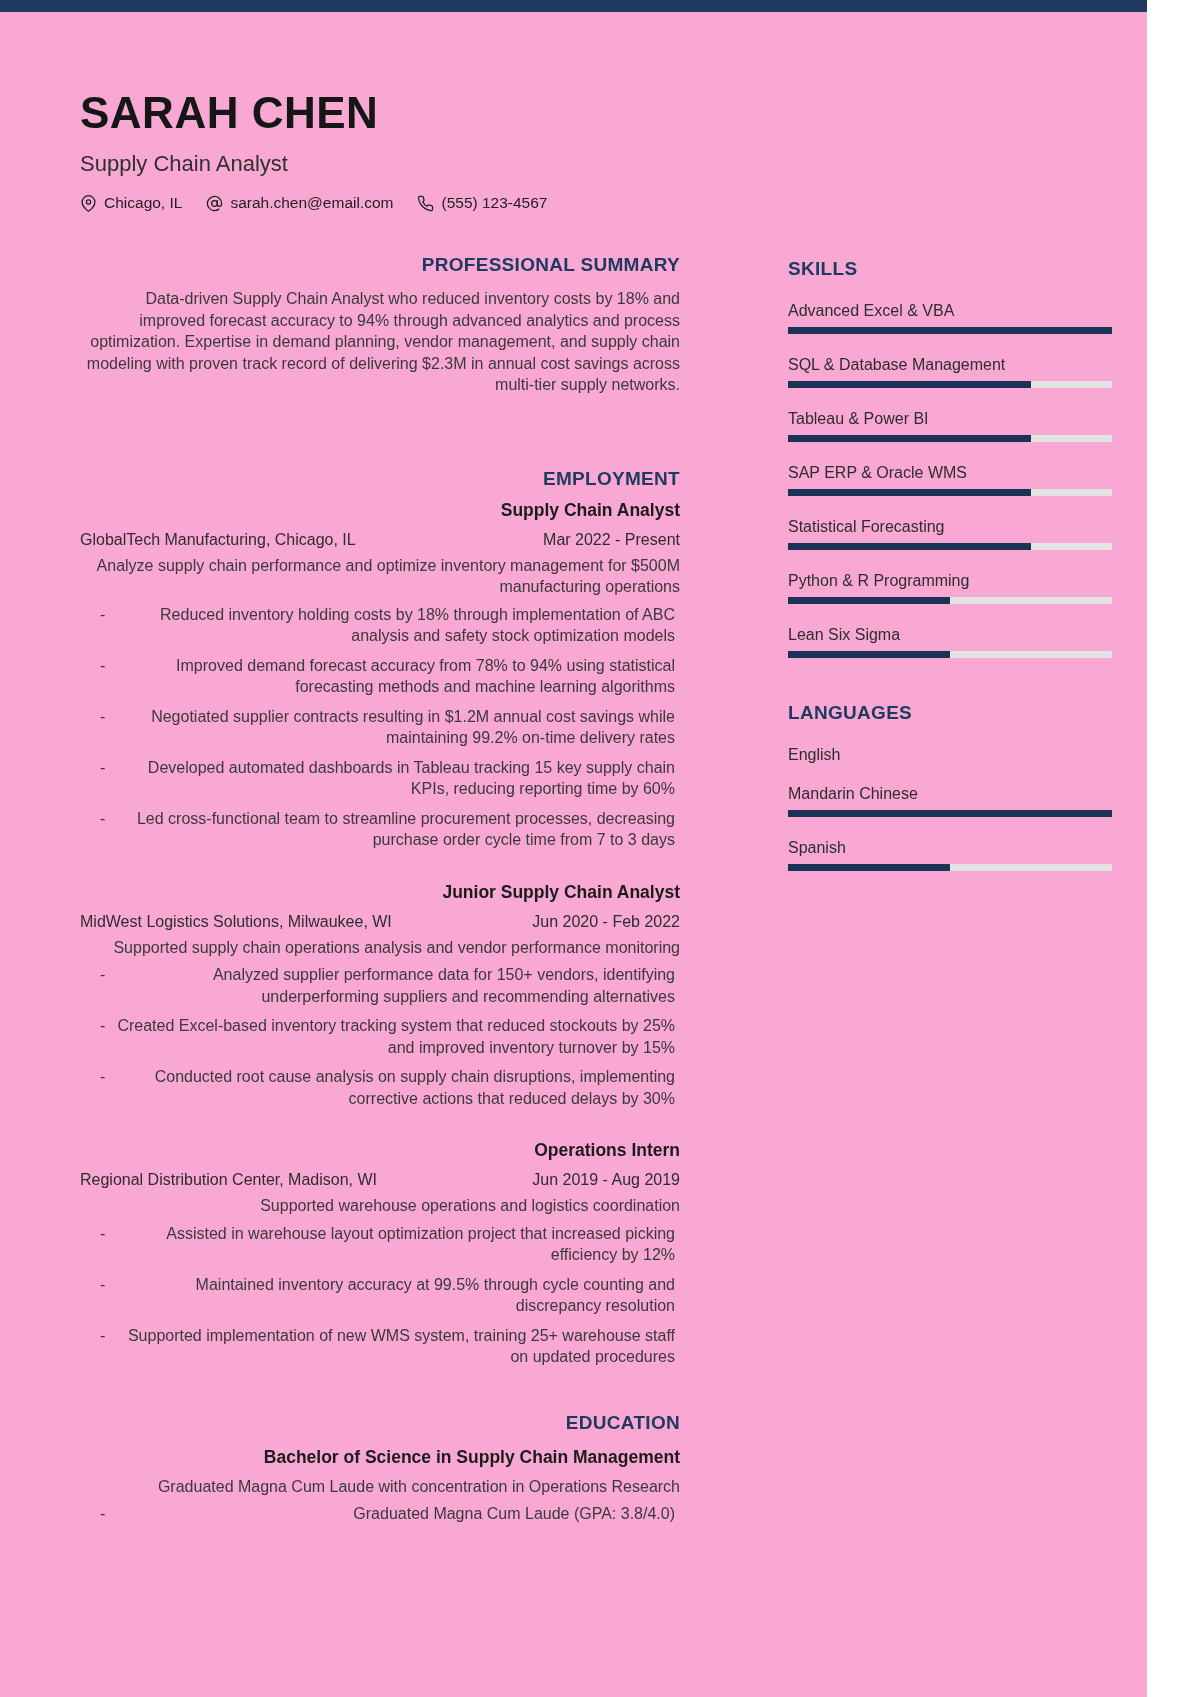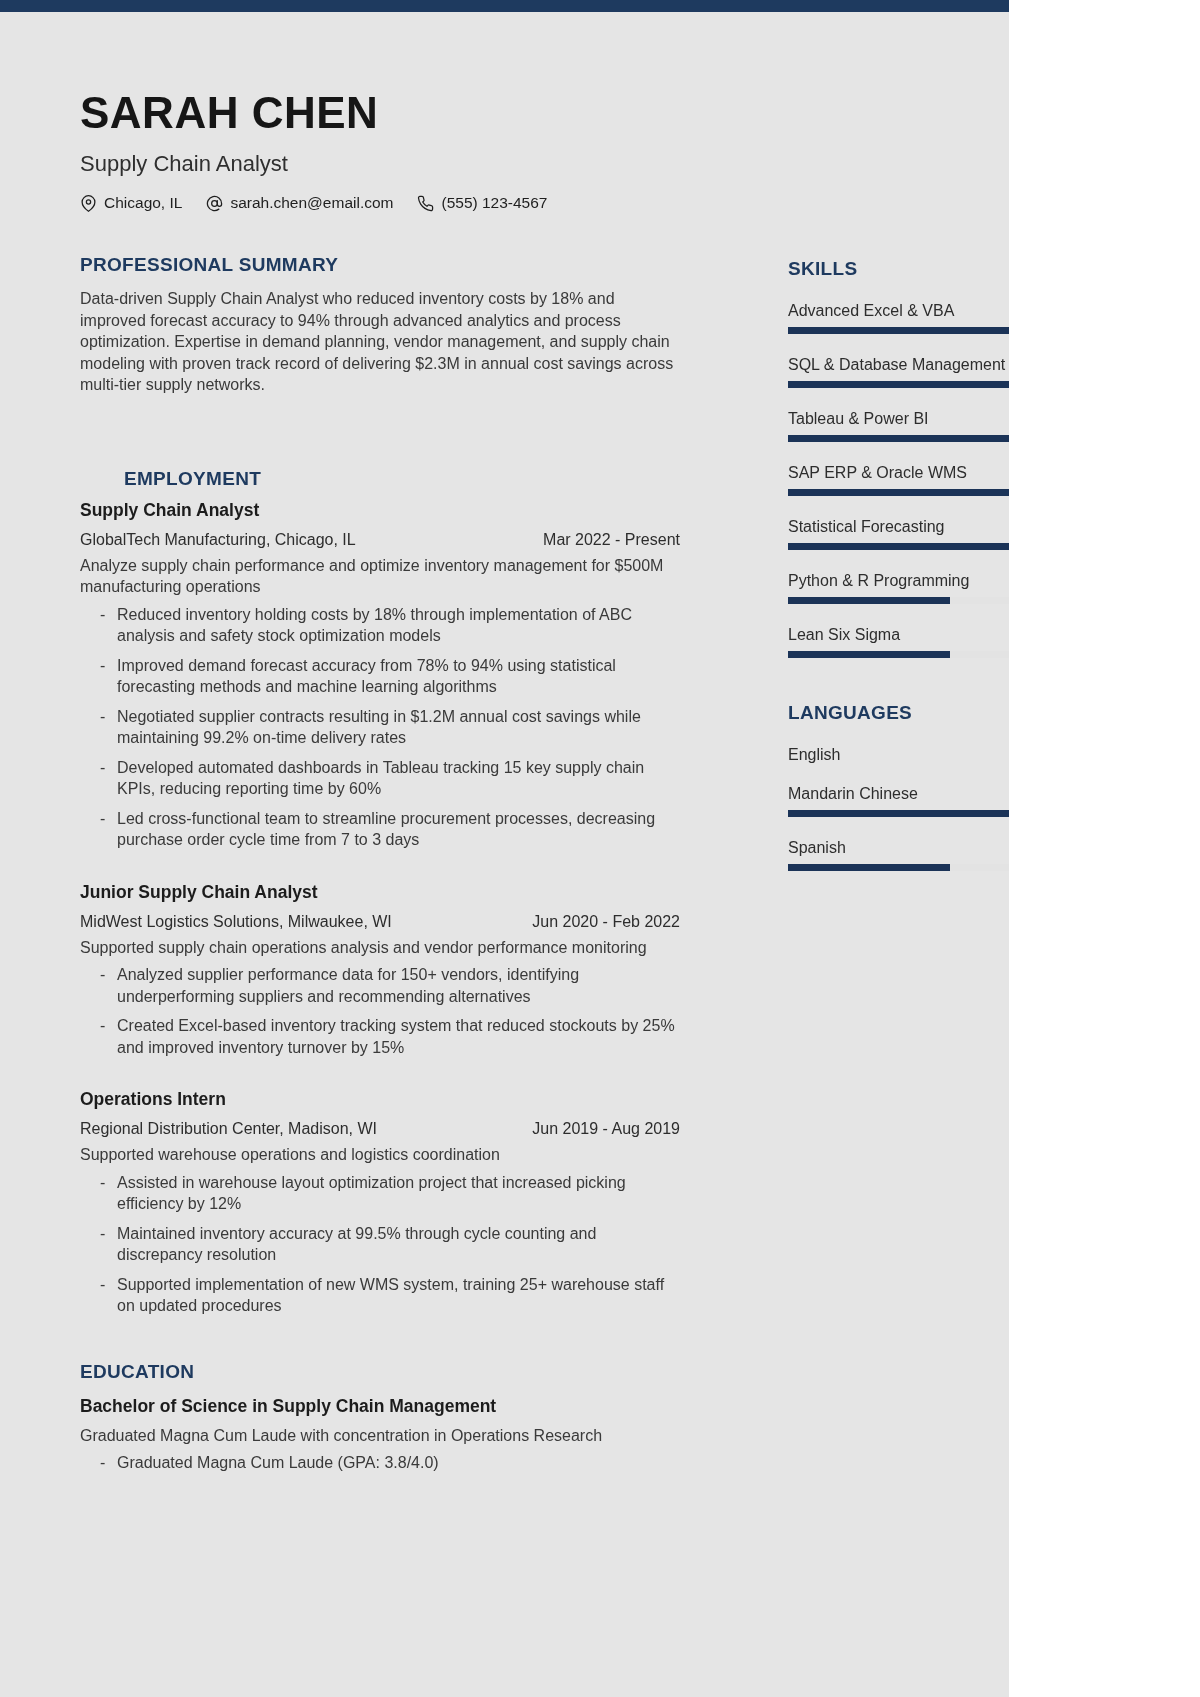--- a/index.html
+++ b/index.html
@@ -1,30 +1,30 @@
 <!DOCTYPE html>
 <html><head>
 <meta charset="utf-8">
 <style>
   html,body{margin:0;padding:0;background:#ffffff;}
   body{font-family:"Liberation Sans", sans-serif;}
-  .page{position:relative;width:1009px;height:1697px;background:#e5e5e5;overflow:hidden;
+  .page{position:relative;width:1147px;height:1697px;background:#f9a8d4;overflow:hidden;
         --accent:#1e3a5f; --bar:#1b3357; --track:#e3e3e3;}
   .top-bar{position:absolute;top:0;left:0;width:100%;height:12px;background:var(--accent);}
 
   
   .header{position:absolute;left:80px;top:90px;width:1040px;}
   .name{font-size:44px;font-weight:800;color:#161616;margin:0;line-height:46px;letter-spacing:0.5px;}
   .subtitle{font-size:22px;font-weight:400;color:#2f2f2f;margin-top:16px;line-height:24px;}
   .contact-row{display:flex;align-items:center;gap:24px;margin-top:18px;font-size:15.5px;color:#1f1f1f;}
   .contact-item{display:flex;align-items:center;gap:7px;}
   .cicon{width:17px;height:17px;flex:0 0 auto;display:block;}
 
   
-  .left-col{position:absolute;left:80px;top:254px;width:600px;}
+  .left-col{position:absolute;left:80px;top:254px;width:600px;text-align:right;}
   .right-col{position:absolute;left:788px;top:258px;width:324px;}
 
   .section-heading{font-size:19px;font-weight:700;color:var(--accent);letter-spacing:0.3px;
                    margin:0 0 12px 0;line-height:22px;}
   .summary-text{font-size:16px;line-height:21.5px;color:#3a3a3a;}
 
   .employment-section{margin-top:72px;}
   .employment-section .section-heading{margin-bottom:9px;margin-left:44px;}
   .job{margin-bottom:30px;}
   .job-title{font-size:17.5px;font-weight:700;color:#1c1c1c;margin:0 0 8px 0;line-height:22px;}
@@ -109,20 +109,21 @@
   <article class="job">
     <h3 class="job-title">Junior Supply Chain Analyst</h3>
     <div class="job-meta">
       <span class="job-company">MidWest Logistics Solutions, Milwaukee, WI</span>
       <span class="job-dates">Jun 2020 - Feb 2022</span>
     </div>
     <div class="job-desc">Supported supply chain operations analysis and vendor performance monitoring</div>
     <ul class="bullets">
               <li>Analyzed supplier performance data for 150+ vendors, identifying underperforming suppliers and recommending alternatives</li>
               <li>Created Excel-based inventory tracking system that reduced stockouts by 25% and improved inventory turnover by 15%</li>
+              <li>Conducted root cause analysis on supply chain disruptions, implementing corrective actions that reduced delays by 30%</li>
             </ul>
   </article>
 
   <article class="job">
     <h3 class="job-title">Operations Intern</h3>
     <div class="job-meta">
       <span class="job-company">Regional Distribution Center, Madison, WI</span>
       <span class="job-dates">Jun 2019 - Aug 2019</span>
     </div>
     <div class="job-desc">Supported warehouse operations and logistics coordination</div>

